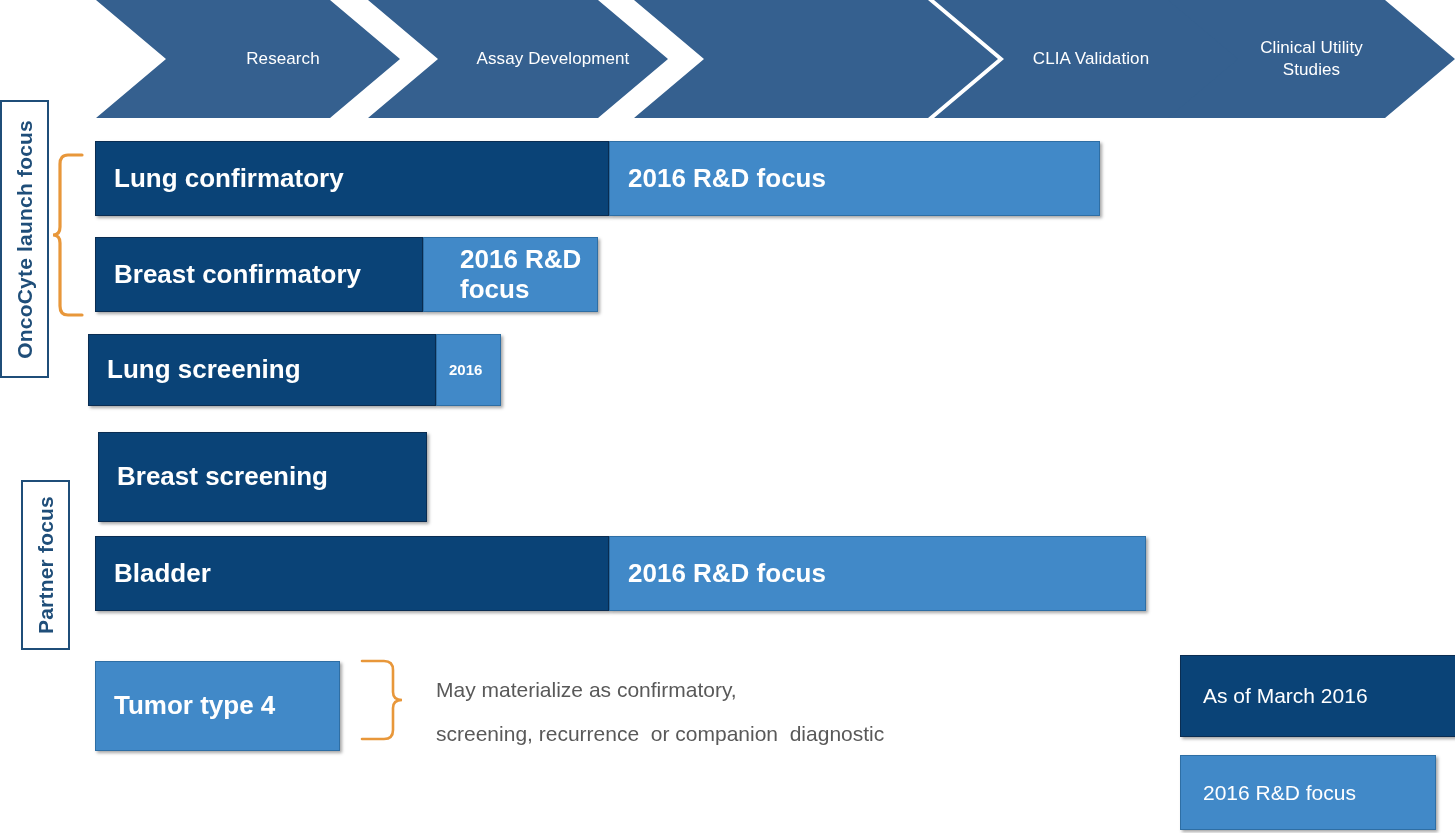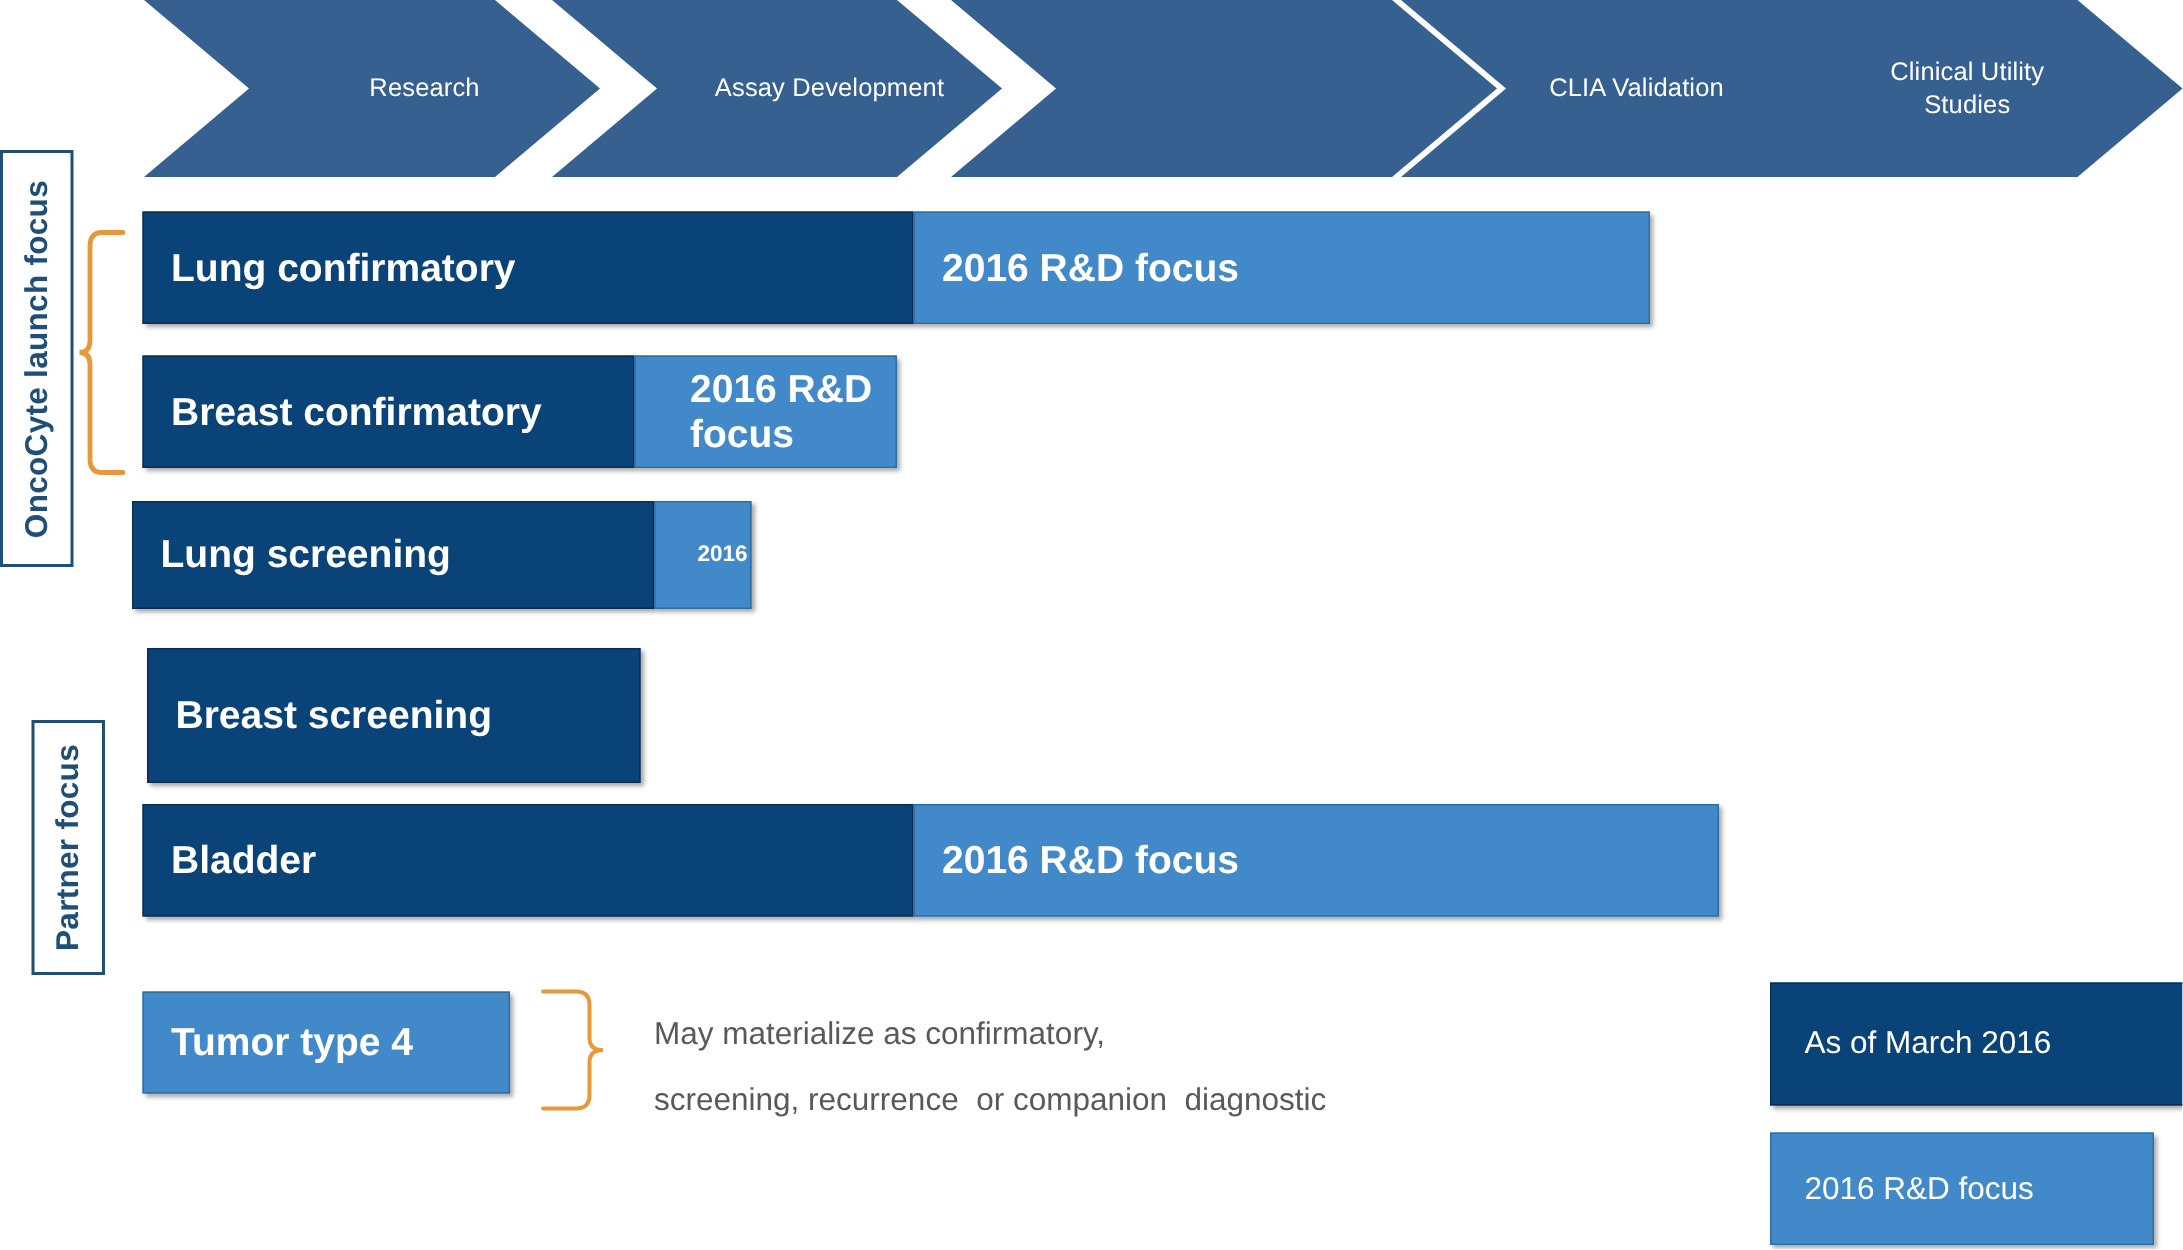--- a/index.html
+++ b/index.html
@@ -79,21 +79,21 @@
   .bar.light { background: #4189c8; border: 1px solid #2e6ea4; }
   .bar-label {
     color: #ffffff;
     font-weight: bold;
     font-size: 26px;
     line-height: 1.12;
     padding-left: 18px;
     padding-right: 8px;
     white-space: pre-line;
   }
-  .bar-label.small { font-size: 15px; padding-left: 28px; }
+  .bar-label.small { font-size: 15px; padding-left: 12px; }
   .bar-label.legend { font-size: 21px; font-weight: normal; padding-left: 22px; }
 
   
   .brace {
     position: absolute;
   }
   .brace svg { display: block; overflow: visible; }
 
   
   #annotation-note {
@@ -175,21 +175,21 @@
     <span class="bar-label">Breast screening</span>
   </div>
 
   <div class="bar dark" style="left:95px;top:536px;width:514px;height:75px;">
     <span class="bar-label">Bladder</span>
   </div>
   <div class="bar light" style="left:609px;top:536px;width:537px;height:75px;">
     <span class="bar-label">2016 R&amp;D focus</span>
   </div>
 
-  <div class="bar light" style="left:95px;top:661px;width:245px;height:68px;">
+  <div class="bar light" style="left:95px;top:661px;width:245px;height:90px;">
     <span class="bar-label">Tumor type 4</span>
   </div>
 
   <div class="brace" style="left:360px;top:658px;">
     <svg width="52" height="84" viewBox="0 0 52 84">
       <path d="M2 3 H24 Q33 3 33 12 V34 Q33 42 42 42 Q33 42 33 50 V72 Q33 81 24 81 H2" fill="none" stroke="#e8973a" stroke-width="2.6" stroke-linecap="round"></path>
     </svg>
   </div>
 
   <div id="annotation-note" style="left:436px;top:668px;">

